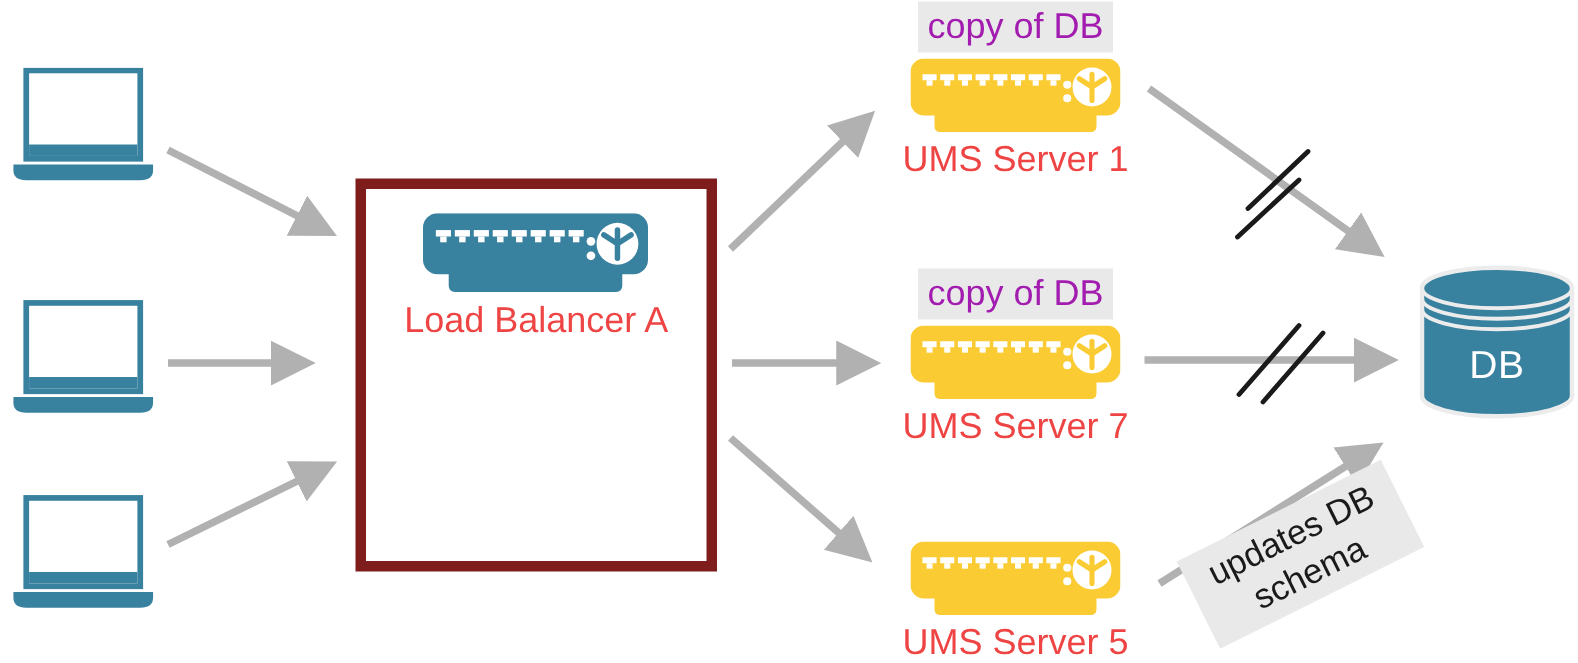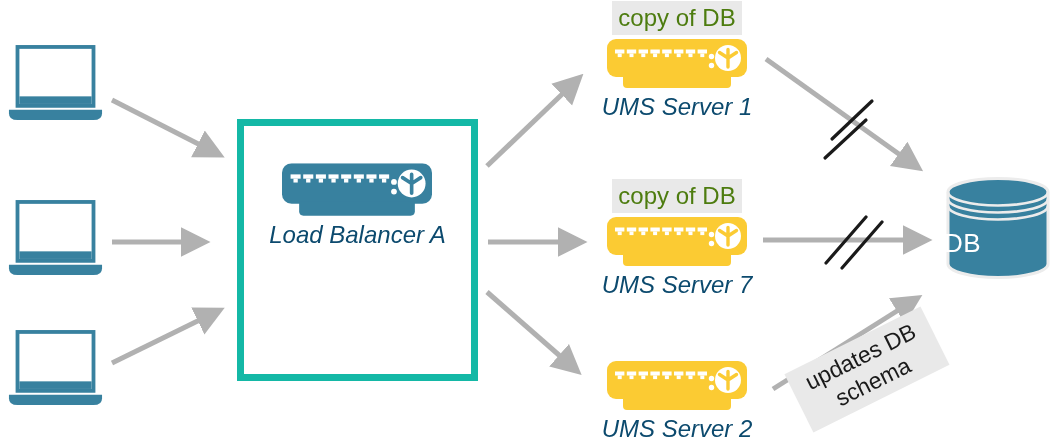--- a/index.html
+++ b/index.html
@@ -6,39 +6,39 @@
   .stage{
     position:relative;width:1052px;height:442px;overflow:hidden;
     font-family:"Liberation Sans", sans-serif;background:#ffffff;
   }
   .stage svg{display:block;}
   .abs{position:absolute;}
   .wires{position:absolute;left:0;top:0;}
   .teal{color:#38819F;}
   .yellow{color:#FBCB33;}
   .node-label{
-    font-size:24px;color:#0c4a6e;text-align:center;white-space:nowrap;
-    margin-top:3px;line-height:1.1;font-style:italic;
+    font-size:24px;color:#ef4444;text-align:center;white-space:nowrap;
+    margin-top:3px;line-height:1.1;
   }
   .lb-box{
     position:absolute;left:237px;top:119px;width:241px;height:262px;
-    box-sizing:border-box;border:7px solid #14b8a6;background:#ffffff;
-    display:flex;flex-direction:column;align-items:center;padding-top:37px;
+    box-sizing:border-box;border:7px solid #7f1d1d;background:#ffffff;
+    display:flex;flex-direction:column;align-items:center;padding-top:16px;
   }
   .lb-node{display:flex;flex-direction:column;align-items:center;}
   .lb-node + .lb-node{margin-top:40px;}
   .ums{
     position:absolute;width:150px;display:flex;flex-direction:column;align-items:center;
   }
   .badge{
-    display:inline-block;font-size:24px;line-height:1.25;color:#4d7c0f;
+    display:inline-block;font-size:24px;line-height:1.25;color:#a21caf;
     background:#E9E9E9;padding:2px 6px;margin-bottom:4px;white-space:nowrap;
   }
   .db-label{
-    position:absolute;left:944px;top:228px;width:108px;text-align:left;
+    position:absolute;left:944px;top:228px;width:108px;text-align:center;
     font-size:26px;color:#ffffff;letter-spacing:0.5px;
   }
   .schema-note{
     position:absolute;left:791px;top:337px;width:152px;box-sizing:border-box;
     padding:5px 2px;background:#E9E9E9;color:#1A1A1A;font-size:23px;
     line-height:1.2;text-align:center;transform:rotate(-26.5deg);
   }
 </style>
 </head>
 <body>
@@ -148,21 +148,21 @@
     <svg class="yellow" width="140" height="52" viewBox="0 0 140 52">
         <use href="#sym-server"></use>
       </svg>
     <div class="node-label">UMS Server 7</div>
   </div>
 
   <div class="ums" style="left:602px;top:361px">
     <svg class="yellow" width="140" height="52" viewBox="0 0 140 52">
         <use href="#sym-server"></use>
       </svg>
-    <div class="node-label">UMS Server 2</div>
+    <div class="node-label">UMS Server 5</div>
   </div>
 
   <svg class="abs teal" style="left:944px;top:172px" width="108" height="112" viewBox="0 0 108 112">
       <use href="#sym-db"></use>
     </svg>
   <div class="db-label">DB</div>
 
   <div class="schema-note">updates DB schema</div>
 
 </div>

